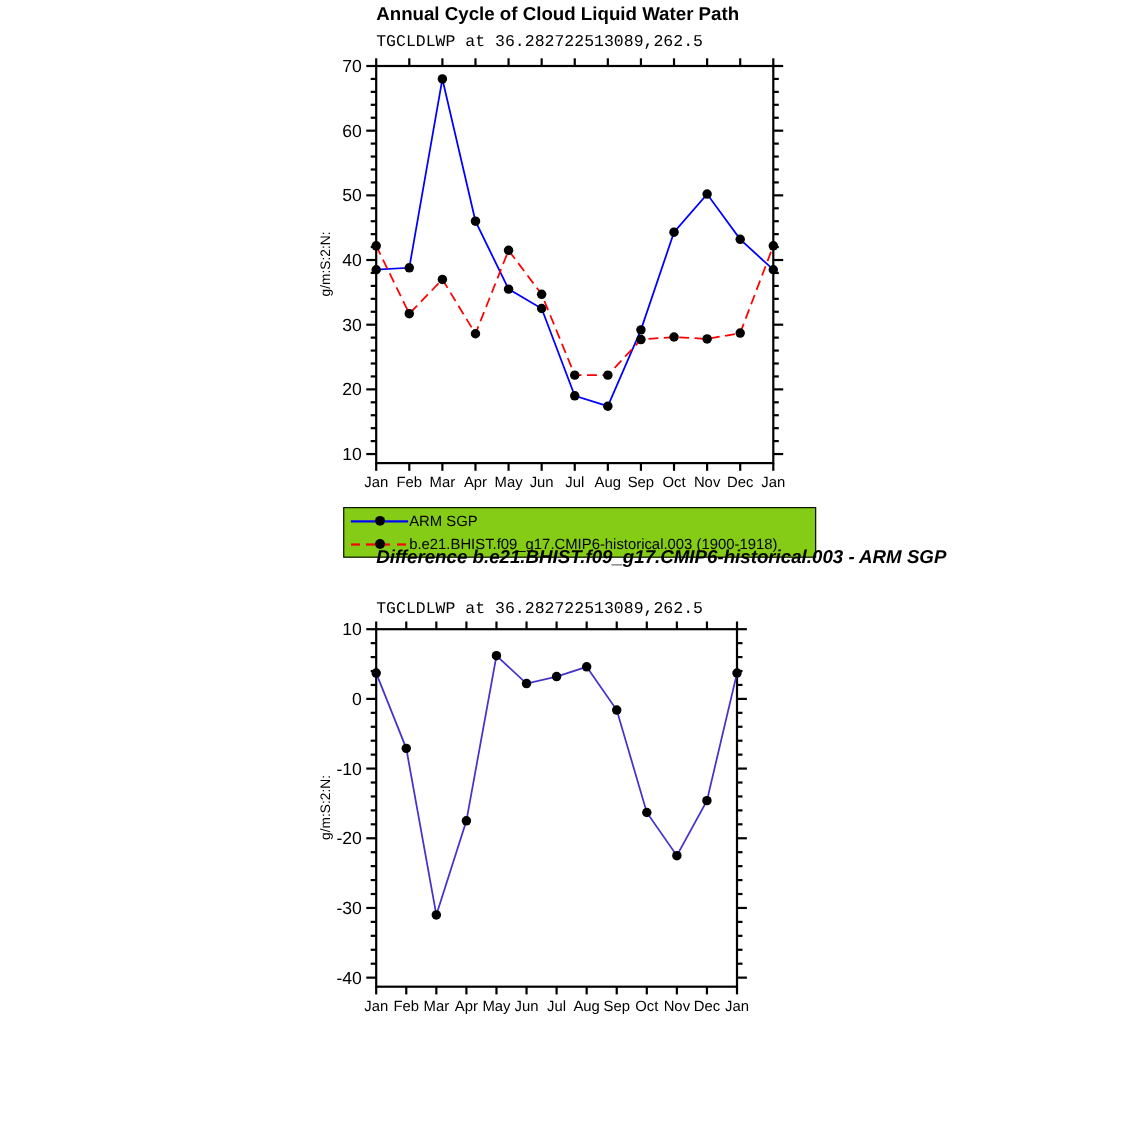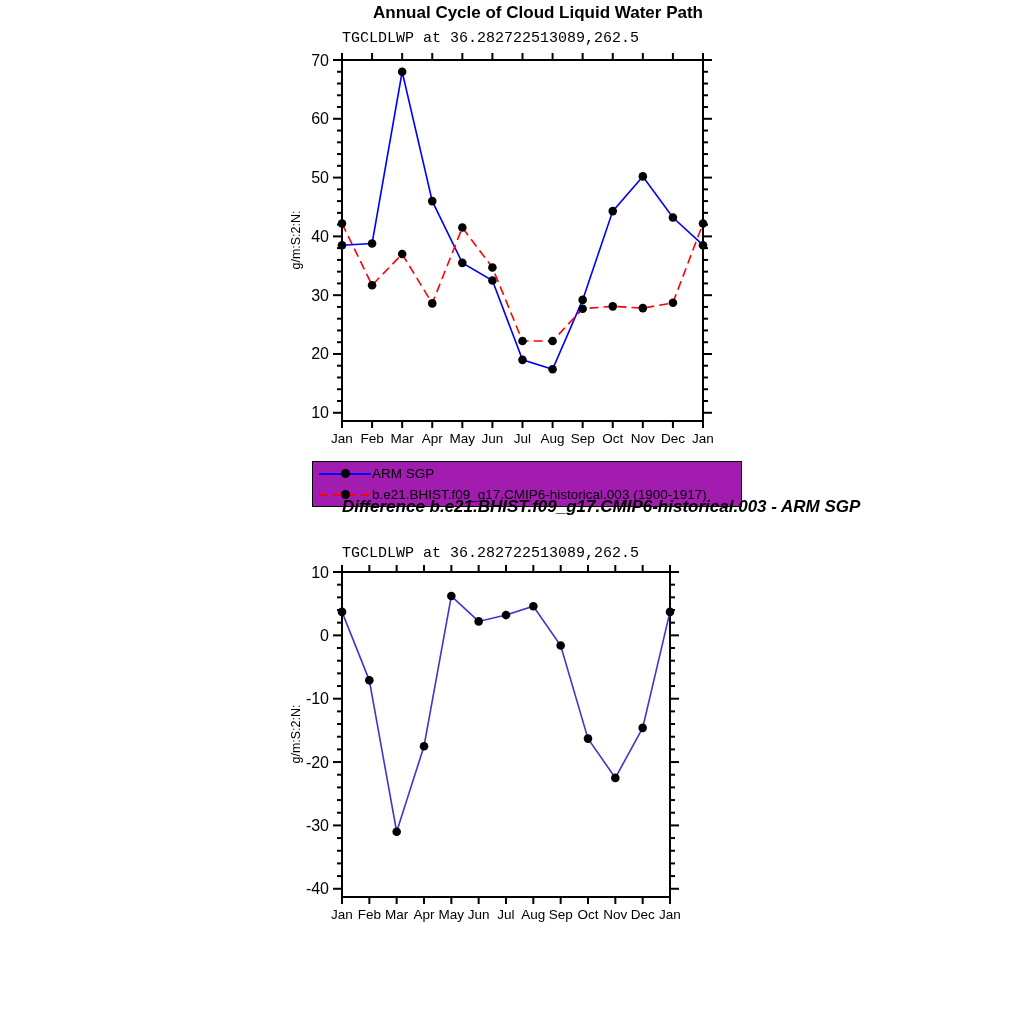--- a/index.html
+++ b/index.html
@@ -1,26 +1,26 @@
 <!DOCTYPE html>
 <html><head>
 <meta charset="utf-8">
 <style>
   html,body{margin:0;padding:0;}
   body{
     width:1024px;height:1024px;position:relative;background:#ffffff;
     font-family:"Liberation Sans", sans-serif;color:#000;overflow:hidden;
   }
   .abs{position:absolute;}
-  .chart-title{font-weight:bold;font-size:17px;white-space:nowrap;text-align:right;}
+  .chart-title{font-weight:bold;font-size:17px;white-space:nowrap;text-align:left;}
   .chart-subtitle{font-size:15px;white-space:nowrap;font-family:Liberation Mono, monospace;}
   .ylab{font-size:12.5px;white-space:nowrap;transform:translate(-50%,-50%) rotate(-90deg);}
   #plots{position:absolute;left:0;top:0;}
   .legend{
-    border:1px solid #000;background:#a21caf;box-sizing:border-box;
+    border:1px solid #000;background:#84cc16;box-sizing:border-box;
     padding:1px 8px 1px 5px;display:flex;flex-direction:column;justify-content:center;
   }
   .leg-row{display:flex;align-items:center;height:21px;}
   .leg-sample{position:relative;width:54px;height:21px;flex:0 0 54px;}
   .leg-line{position:absolute;left:1px;right:1px;top:9.5px;height:2px;}
   .leg-dot{position:absolute;left:23px;top:6px;width:9px;height:9px;border-radius:50%;background:#000;}
   .leg-label{font-size:13.5px;white-space:nowrap;}
 </style>
 </head>
 <body>
@@ -305,19 +305,19 @@
       <span class="leg-line" style="background: rgb(0, 0, 255);"></span>
       <span class="leg-dot"></span>
     </span>
     <span class="leg-label">ARM SGP</span>
   </div>
   <div class="leg-row">
     <span class="leg-sample">
       <span class="leg-line" style="background: repeating-linear-gradient(90deg, rgb(255, 0, 0) 0px, rgb(255, 0, 0) 8px, transparent 8px, transparent 14px);"></span>
       <span class="leg-dot"></span>
     </span>
-    <span class="leg-label">b.e21.BHIST.f09_g17.CMIP6-historical.003 (1900-1917)</span>
+    <span class="leg-label">b.e21.BHIST.f09_g17.CMIP6-historical.003 (1900-1918)</span>
   </div>
 </div>
 
 <div class="abs chart-title" style="left:342px;top:497px;width:328px;font-style:italic;">Difference b.e21.BHIST.f09_g17.CMIP6-historical.003 - ARM SGP</div>
 <div class="abs chart-subtitle" style="left:342px;top:545px;">TGCLDLWP at 36.282722513089,262.5</div>
 <div class="abs ylab" style="left:296px;top:734px;">g/m:S:2:N:</div>
 
 </body></html>

